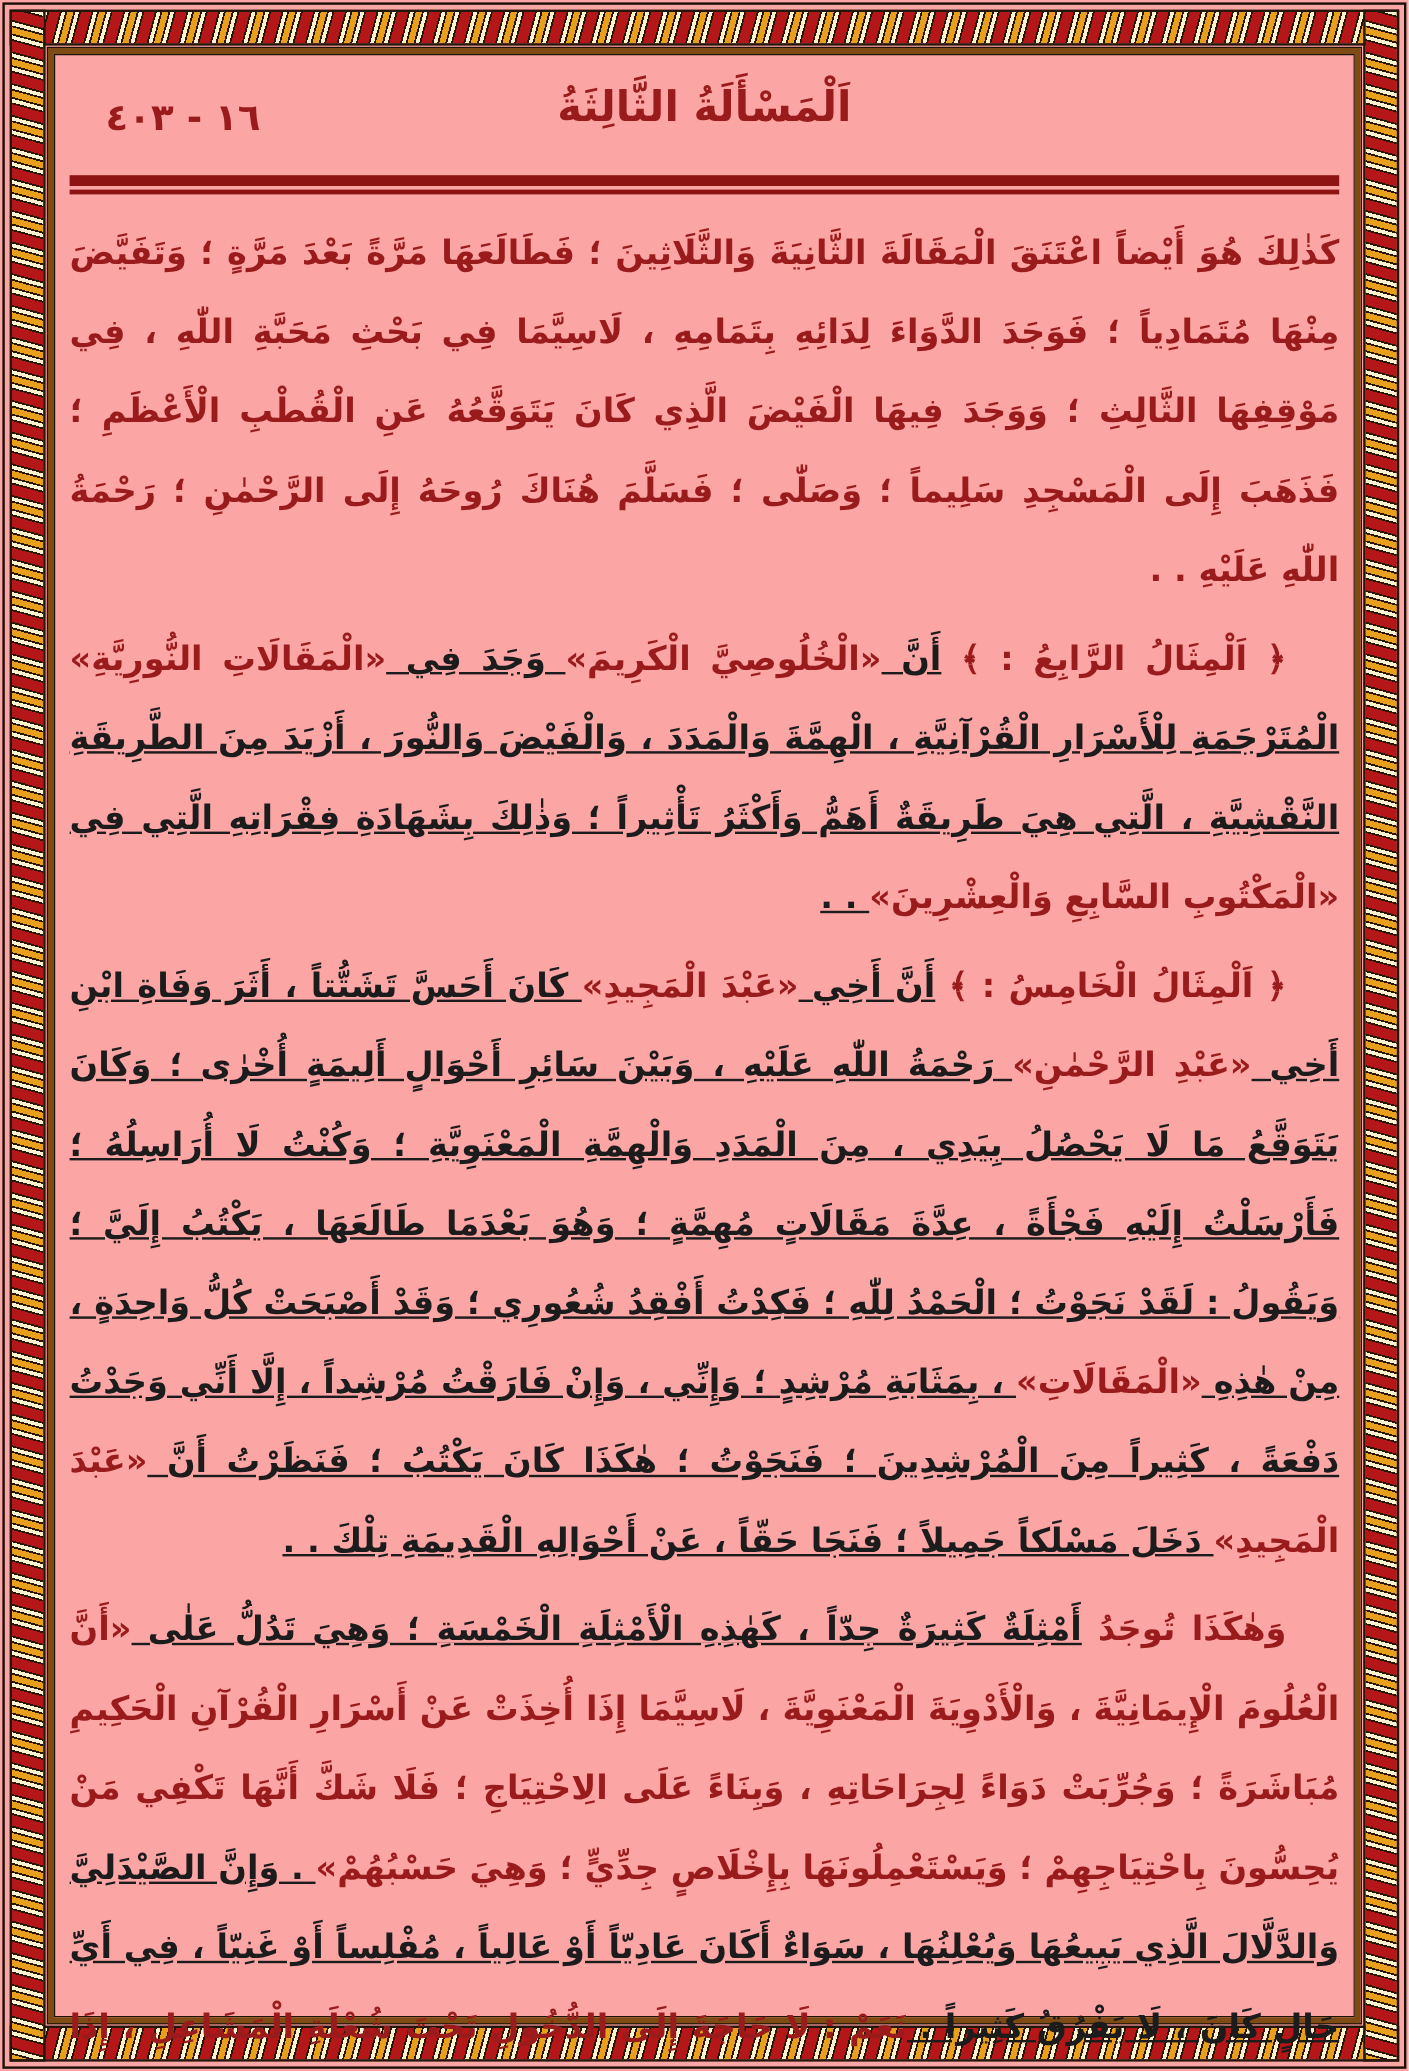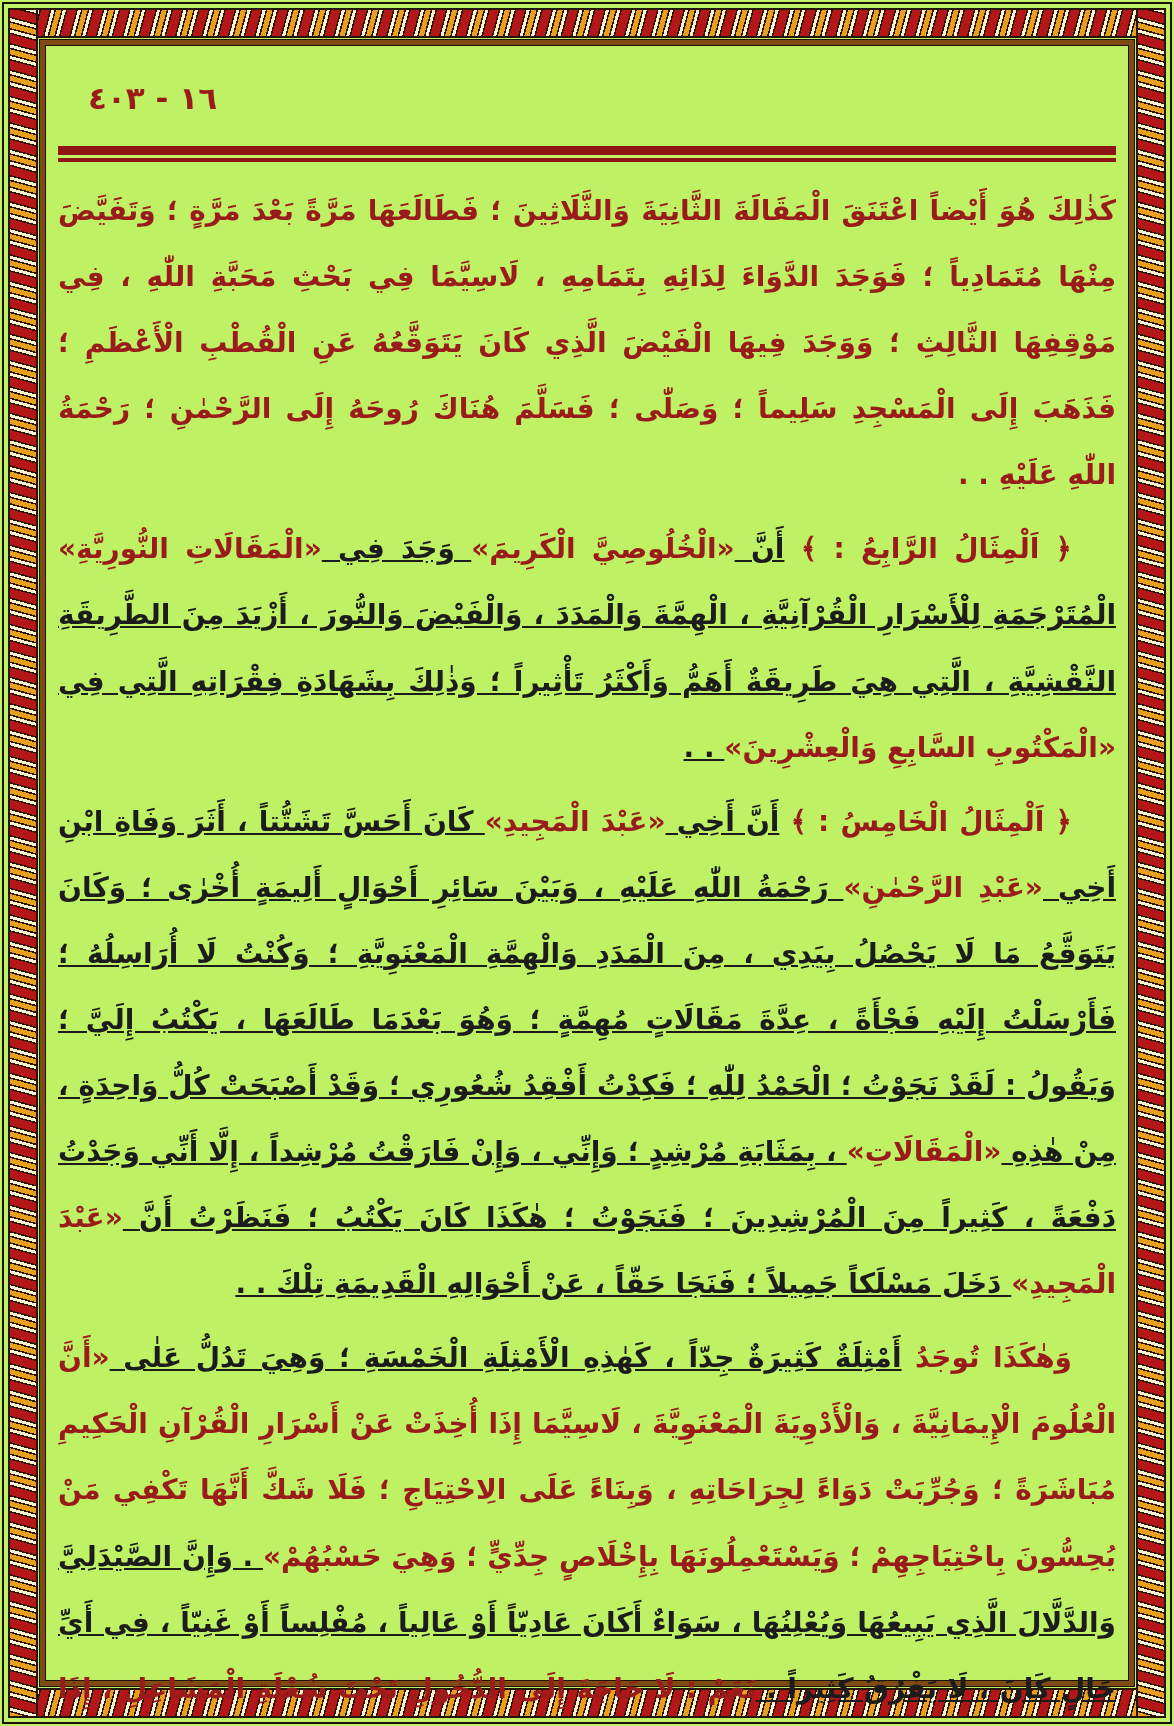--- a/index.html
+++ b/index.html
@@ -9,21 +9,21 @@
     --band-red:#b51617;
     --band-gold:#e8a01c;
     --band-cream:#fbf3cf;
     --band-dark:#2b1606;
     --brown:#7d4b13;
   }
   html,body{margin:0;padding:0;background:#ffffff;}
   .page{
     position:relative;
     width:1174px;height:1726px;
-    background:#bef264;
+    background:#fca5a5;
     overflow:hidden;
     font-family:"DejaVu Sans", sans-serif;
   }
   
   .edge{position:absolute;inset:2px;border:2px solid #191007;pointer-events:none;}
   .band{position:absolute;border:2px solid #24160a;}
   .band-h{
     background:repeating-linear-gradient(105deg,
       var(--band-cream) 0 3px, var(--band-dark) 3px 4.5px,
       var(--band-red) 4.5px 13px, var(--band-dark) 13px 14.5px,
@@ -89,20 +89,21 @@
   <div class="edge"></div>
   <div class="band band-h band-top"></div>
   <div class="band band-h band-bottom"></div>
   <div class="band band-v band-left"></div>
   <div class="band band-v band-right"></div>
   <div class="inner-frame"></div>
 
   <div class="content">
     <div class="header">
       <div class="page-number">١٦ - ٤٠٣</div>
+      <div class="title">اَلْمَسْأَلَةُ الثَّالِثَةُ</div>
     </div>
     <div class="rule"></div>
     <div class="body-text-block" id="paragraphs">
         <p class="para"><span class="seg-red">كَذٰلِكَ هُوَ أَيْضاً اعْتَنَقَ الْمَقَالَةَ الثَّانِيَةَ وَالثَّلَاثِينَ ؛ فَطَالَعَهَا مَرَّةً بَعْدَ مَرَّةٍ ؛ وَتَفَيَّضَ مِنْهَا مُتَمَادِياً ؛ فَوَجَدَ الدَّوَاءَ لِدَائِهِ بِتَمَامِهِ ، لَاسِيَّمَا فِي بَحْثِ مَحَبَّةِ اللّٰهِ ، فِي مَوْقِفِهَا الثَّالِثِ ؛ وَوَجَدَ فِيهَا الْفَيْضَ الَّذِي كَانَ يَتَوَقَّعُهُ عَنِ الْقُطْبِ الْأَعْظَمِ ؛ فَذَهَبَ إِلَى الْمَسْجِدِ سَلِيماً ؛ وَصَلّٰى ؛ فَسَلَّمَ هُنَاكَ رُوحَهُ إِلَى الرَّحْمٰنِ ؛ رَحْمَةُ اللّٰهِ عَلَيْهِ . .</span></p>
         <p class="para indent"><span class="seg-red">﴿ اَلْمِثَالُ الرَّابِعُ : ﴾ </span><span class="seg-black">أَنَّ </span><span class="seg-red">«الْخُلُوصِيَّ الْكَرِيمَ»</span><span class="seg-black"> وَجَدَ فِي </span><span class="seg-red">«الْمَقَالَاتِ النُّورِيَّةِ»</span><span class="seg-black"> الْمُتَرْجَمَةِ لِلْأَسْرَارِ الْقُرْآنِيَّةِ ، الْهِمَّةَ وَالْمَدَدَ ، وَالْفَيْضَ وَالنُّورَ ، أَزْيَدَ مِنَ الطَّرِيقَةِ النَّقْشِيَّةِ ، الَّتِي هِيَ طَرِيقَةٌ أَهَمُّ وَأَكْثَرُ تَأْثِيراً ؛ وَذٰلِكَ بِشَهَادَةِ فِقْرَاتِهِ الَّتِي فِي </span><span class="seg-red">«الْمَكْتُوبِ السَّابِعِ وَالْعِشْرِينَ»</span><span class="seg-black"> . .</span></p>
         <p class="para indent"><span class="seg-red">﴿ اَلْمِثَالُ الْخَامِسُ : ﴾ </span><span class="seg-black">أَنَّ أَخِي </span><span class="seg-red">«عَبْدَ الْمَجِيدِ»</span><span class="seg-black"> كَانَ أَحَسَّ تَشَتُّتاً ، أَثَرَ وَفَاةِ ابْنِ أَخِي </span><span class="seg-red">«عَبْدِ الرَّحْمٰنِ»</span><span class="seg-black"> رَحْمَةُ اللّٰهِ عَلَيْهِ ، وَبَيْنَ سَائِرِ أَحْوَالٍ أَلِيمَةٍ أُخْرٰى ؛ وَكَانَ يَتَوَقَّعُ مَا لَا يَحْصُلُ بِيَدِي ، مِنَ الْمَدَدِ وَالْهِمَّةِ الْمَعْنَوِيَّةِ ؛ وَكُنْتُ لَا أُرَاسِلُهُ ؛ فَأَرْسَلْتُ إِلَيْهِ فَجْأَةً ، عِدَّةَ مَقَالَاتٍ مُهِمَّةٍ ؛ وَهُوَ بَعْدَمَا طَالَعَهَا ، يَكْتُبُ إِلَيَّ ؛ وَيَقُولُ : لَقَدْ نَجَوْتُ ؛ الْحَمْدُ لِلّٰهِ ؛ فَكِدْتُ أَفْقِدُ شُعُورِي ؛ وَقَدْ أَصْبَحَتْ كُلُّ وَاحِدَةٍ ، مِنْ هٰذِهِ </span><span class="seg-red">«الْمَقَالَاتِ»</span><span class="seg-black"> ، بِمَثَابَةِ مُرْشِدٍ ؛ وَإِنِّي ، وَإِنْ فَارَقْتُ مُرْشِداً ، إِلَّا أَنِّي وَجَدْتُ دَفْعَةً ، كَثِيراً مِنَ الْمُرْشِدِينَ ؛ فَنَجَوْتُ ؛ هٰكَذَا كَانَ يَكْتُبُ ؛ فَنَظَرْتُ أَنَّ </span><span class="seg-red">«عَبْدَ الْمَجِيدِ»</span><span class="seg-black"> دَخَلَ مَسْلَكاً جَمِيلاً ؛ فَنَجَا حَقّاً ، عَنْ أَحْوَالِهِ الْقَدِيمَةِ تِلْكَ . .</span></p>
         <p class="para indent"><span class="seg-red">وَهٰكَذَا تُوجَدُ </span><span class="seg-black">أَمْثِلَةٌ كَثِيرَةٌ جِدّاً ، كَهٰذِهِ الْأَمْثِلَةِ الْخَمْسَةِ ؛ وَهِيَ تَدُلُّ عَلٰى </span><span class="seg-red">«أَنَّ الْعُلُومَ الْإِيمَانِيَّةَ ، وَالْأَدْوِيَةَ الْمَعْنَوِيَّةَ ، لَاسِيَّمَا إِذَا أُخِذَتْ عَنْ أَسْرَارِ الْقُرْآنِ الْحَكِيمِ مُبَاشَرَةً ؛ وَجُرِّبَتْ دَوَاءً لِجِرَاحَاتِهِ ، وَبِنَاءً عَلَى الِاحْتِيَاجِ ؛ فَلَا شَكَّ أَنَّهَا تَكْفِي مَنْ يُحِسُّونَ بِاحْتِيَاجِهِمْ ؛ وَيَسْتَعْمِلُونَهَا بِإِخْلَاصٍ جِدِّيٍّ ؛ وَهِيَ حَسْبُهُمْ»</span><span class="seg-black"> . وَإِنَّ الصَّيْدَلِيَّ وَالدَّلَّالَ الَّذِي يَبِيعُهَا وَيُعْلِنُهَا ، سَوَاءٌ أَكَانَ عَادِيّاً أَوْ عَالِياً ، مُفْلِساً أَوْ غَنِيّاً ، فِي أَيِّ حَالٍ كَانَ ، لَا يَفْرُقُ كَثِيراً . </span><span class="seg-red">نَعَمْ : لَا حَاجَةَ إِلَى الدُّخُولِ تَحْتَ شُعْلَةِ الْمَشَاعِلِ ، إِذَا وُجِدَتِ الشَّمْسُ ؛ فَإِذَا كُنْتُ أَدُلُّ عَلَى الشَّمْسِ ؛ فَلَا مَعْنٰى وَلَا لُزُومَ لِطَلَبِ نُورِ الشَّمْعَةِ مِنِّي ، لَاسِيَّمَا إِذَا لَمْ</span></p>
       </div>
   </div>
 </div>

